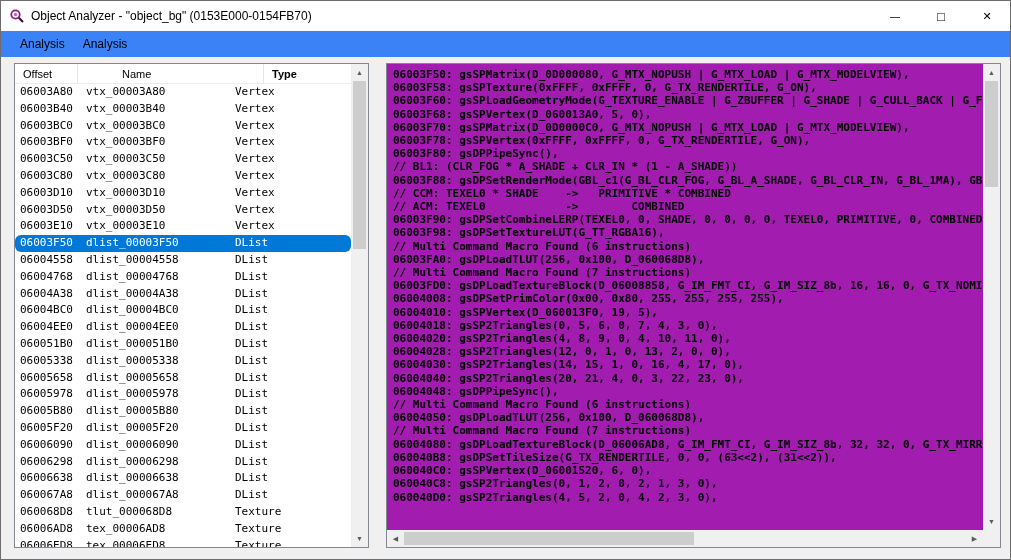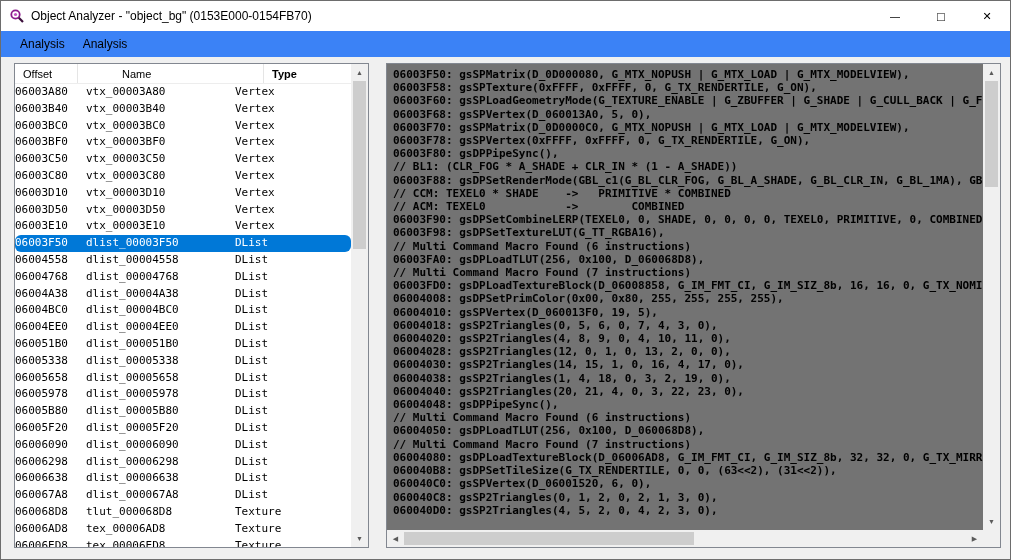--- a/index.html
+++ b/index.html
@@ -34,26 +34,26 @@
                display:flex; background:#ffffff; border-bottom:1px solid #ededed;
                font-size:11px; color:#000; }
   .lv-hcell { border-right:1px solid #e5e5e5; display:flex; align-items:center; padding-left:8px; }
   .lv-hcell.c-offset { width:63px; }
   .lv-hcell.c-name { width:150px;margin-left:36px; }
   .lv-hcell.c-type { flex:1; border-right:none;font-weight:bold; }
   .lv-rows { position:absolute; left:0; top:20px; right:17px; bottom:0; overflow:hidden; }
   .lv-row { display:flex; height:16.8px; line-height:16.8px; font-size:11px; color:#000; }
   .lv-row.selected { background:#0078d7; color:#ffffff;border-radius:6px; }
   .lv-cell { white-space:nowrap; overflow:hidden; }
-  .lv-cell.c-offset { width:63px; }
+  .lv-cell.c-offset { width:63px; padding-left:5px; }
   .lv-cell.c-name { width:150px; padding-left:8px; }
   .lv-cell.c-type { flex:1; padding-left:7px; }
 
   .codeview { position:absolute; left:385px; top:62px; width:615px; height:485px;
-              background:#737373; border:1px solid #828790; overflow:hidden; }
+              background:#a21caf; border:1px solid #828790; overflow:hidden; }
   .code-area { position:absolute; left:0; top:0; right:17px; bottom:17px;
                overflow:hidden; padding:4px 0 0 6px; }
   .code-line { font-family:"DejaVu Sans Mono", monospace; font-size:11px; font-weight:bold;
                line-height:13.2px; white-space:pre; color:#000; }
 
   
   .sb-v { position:absolute; top:0; right:0; width:17px; background:#f0f0f0; }
   .sb-v.full { bottom:0; }
   .sb-v.short { bottom:17px; }
   .sb-h { position:absolute; left:0; right:17px; bottom:0; height:17px; background:#f0f0f0; }
@@ -266,21 +266,20 @@
         <div class="code-line">// Multi Command Macro Found (6 instructions)</div>
         <div class="code-line">06003FA0: gsDPLoadTLUT(256, 0x100, D_060068D8),</div>
         <div class="code-line">// Multi Command Macro Found (7 instructions)</div>
         <div class="code-line">06003FD0: gsDPLoadTextureBlock(D_06008858, G_IM_FMT_CI, G_IM_SIZ_8b, 16, 16, 0, G_TX_NOMIRROR | G_TX_WRAP),</div>
         <div class="code-line">06004008: gsDPSetPrimColor(0x00, 0x80, 255, 255, 255, 255),</div>
         <div class="code-line">06004010: gsSPVertex(D_060013F0, 19, 5),</div>
         <div class="code-line">06004018: gsSP2Triangles(0, 5, 6, 0, 7, 4, 3, 0),</div>
         <div class="code-line">06004020: gsSP2Triangles(4, 8, 9, 0, 4, 10, 11, 0),</div>
         <div class="code-line">06004028: gsSP2Triangles(12, 0, 1, 0, 13, 2, 0, 0),</div>
         <div class="code-line">06004030: gsSP2Triangles(14, 15, 1, 0, 16, 4, 17, 0),</div>
-        <div class="code-line">06004038: gsSP2Triangles(1, 4, 18, 0, 3, 2, 19, 0),</div>
         <div class="code-line">06004040: gsSP2Triangles(20, 21, 4, 0, 3, 22, 23, 0),</div>
         <div class="code-line">06004048: gsDPPipeSync(),</div>
         <div class="code-line">// Multi Command Macro Found (6 instructions)</div>
         <div class="code-line">06004050: gsDPLoadTLUT(256, 0x100, D_060068D8),</div>
         <div class="code-line">// Multi Command Macro Found (7 instructions)</div>
         <div class="code-line">06004080: gsDPLoadTextureBlock(D_06006AD8, G_IM_FMT_CI, G_IM_SIZ_8b, 32, 32, 0, G_TX_MIRROR | G_TX_WRAP),</div>
         <div class="code-line">060040B8: gsDPSetTileSize(G_TX_RENDERTILE, 0, 0, (63&lt;&lt;2), (31&lt;&lt;2)),</div>
         <div class="code-line">060040C0: gsSPVertex(D_06001520, 6, 0),</div>
         <div class="code-line">060040C8: gsSP2Triangles(0, 1, 2, 0, 2, 1, 3, 0),</div>
         <div class="code-line">060040D0: gsSP2Triangles(4, 5, 2, 0, 4, 2, 3, 0),</div>

